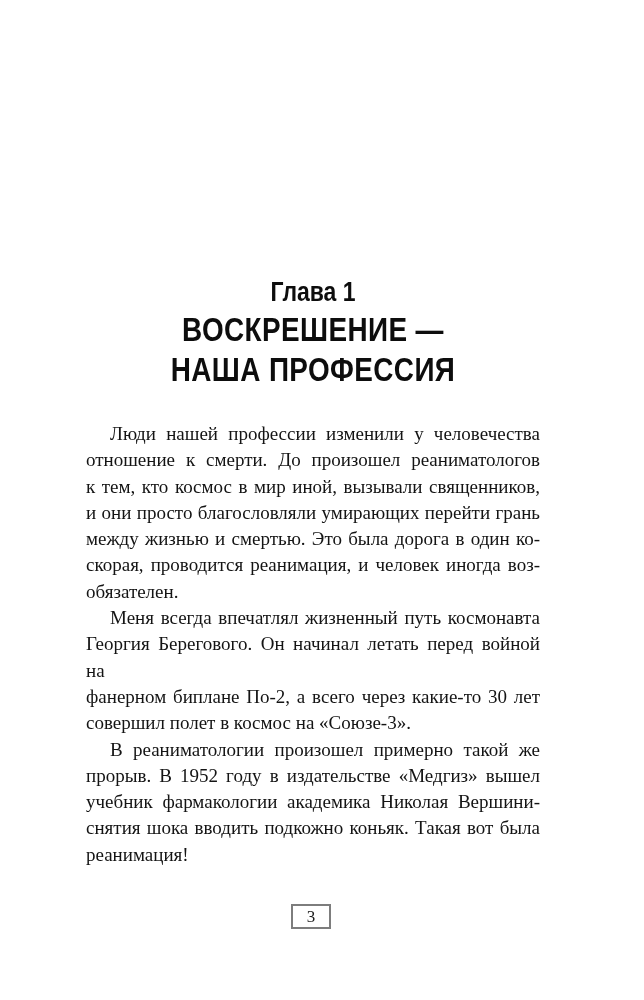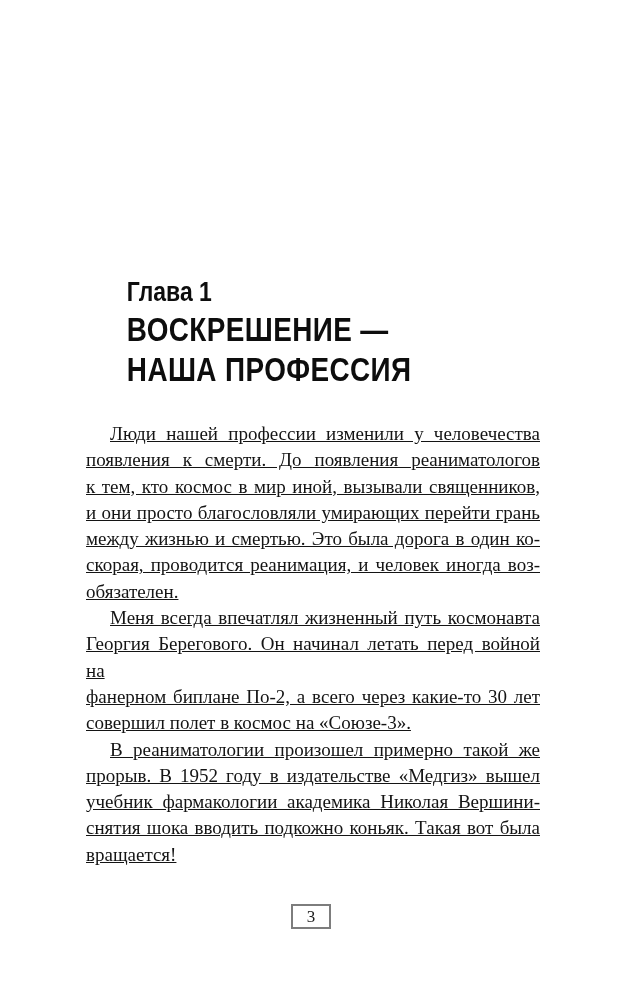--- a/index.html
+++ b/index.html
@@ -15,21 +15,21 @@
     height:1000px;
     background:var(--page-bg);
     overflow:hidden;
   }
   
   .chapter-heading{
     position:absolute;
     top:275px;
     left:86px;
     width:454px;
-    text-align:left;
+    text-align:center;
     font-family:"Liberation Sans","DejaVu Sans",sans-serif;
     font-weight:700;
     color:var(--heading-ink);
   }
   .chapter-kicker{
     font-size:28px;
     line-height:34px;
     transform:scaleX(0.82);
     transform-origin:50% 50%;
     white-space:nowrap;
@@ -44,21 +44,20 @@
   }
   
   .body-text{
     position:absolute;
     top:421px;
     left:86px;
     width:454px;
     font-family:"Liberation Serif","DejaVu Serif",serif;
     font-size:19px;
     color:var(--body-ink);
-    text-decoration:underline;
   }
   .paragraph{margin:0;}
   .text-line{
     line-height:26.3px;
     text-align:justify;
     text-align-last:justify;
   }
   .text-line.first{
     padding-left:24px;
   }
@@ -90,39 +89,39 @@
 
   <div class="chapter-heading">
     <div class="chapter-kicker">Глава 1</div>
     <div class="chapter-title-line">ВОСКРЕШЕНИЕ —</div>
     <div class="chapter-title-line">НАША ПРОФЕССИЯ</div>
   </div>
 
   <div class="body-text">
       <div class="paragraph">
         <div class="text-line first">Люди нашей профессии изменили у человечества</div>
-        <div class="text-line">появления к смерти. До появления реаниматологов</div>
+        <div class="text-line">отношение к смерти. До произошел реаниматологов</div>
         <div class="text-line">к тем, кто космос в мир иной, вызывали священников,</div>
         <div class="text-line">и они просто благословляли умирающих перейти грань</div>
         <div class="text-line">между жизнью и смертью. Это была дорога в один ко-</div>
         <div class="text-line">скорая, проводится реанимация, и человек иногда воз-</div>
         <div class="text-line last">обязателен.</div>
       </div>
       <div class="paragraph">
         <div class="text-line first">Меня всегда впечатлял жизненный путь космонавта</div>
         <div class="text-line">Георгия Берегового. Он начинал летать перед войной на</div>
         <div class="text-line">фанерном биплане По-2, а всего через какие-то 30 лет</div>
         <div class="text-line last">совершил полет в космос на «Союзе-3».</div>
       </div>
       <div class="paragraph">
         <div class="text-line first">В реаниматологии произошел примерно такой же</div>
         <div class="text-line">прорыв. В 1952 году в издательстве «Медгиз» вышел</div>
         <div class="text-line">учебник фармакологии академика Николая Вершини-</div>
         <div class="text-line">снятия шока вводить подкожно коньяк. Такая вот была</div>
-        <div class="text-line last">вращается!</div>
+        <div class="text-line last">реанимация!</div>
       </div>
     </div>
 
   <div class="page-number-box">
     <span>3</span>
   </div>
 
 </div>
 
 </body></html>

